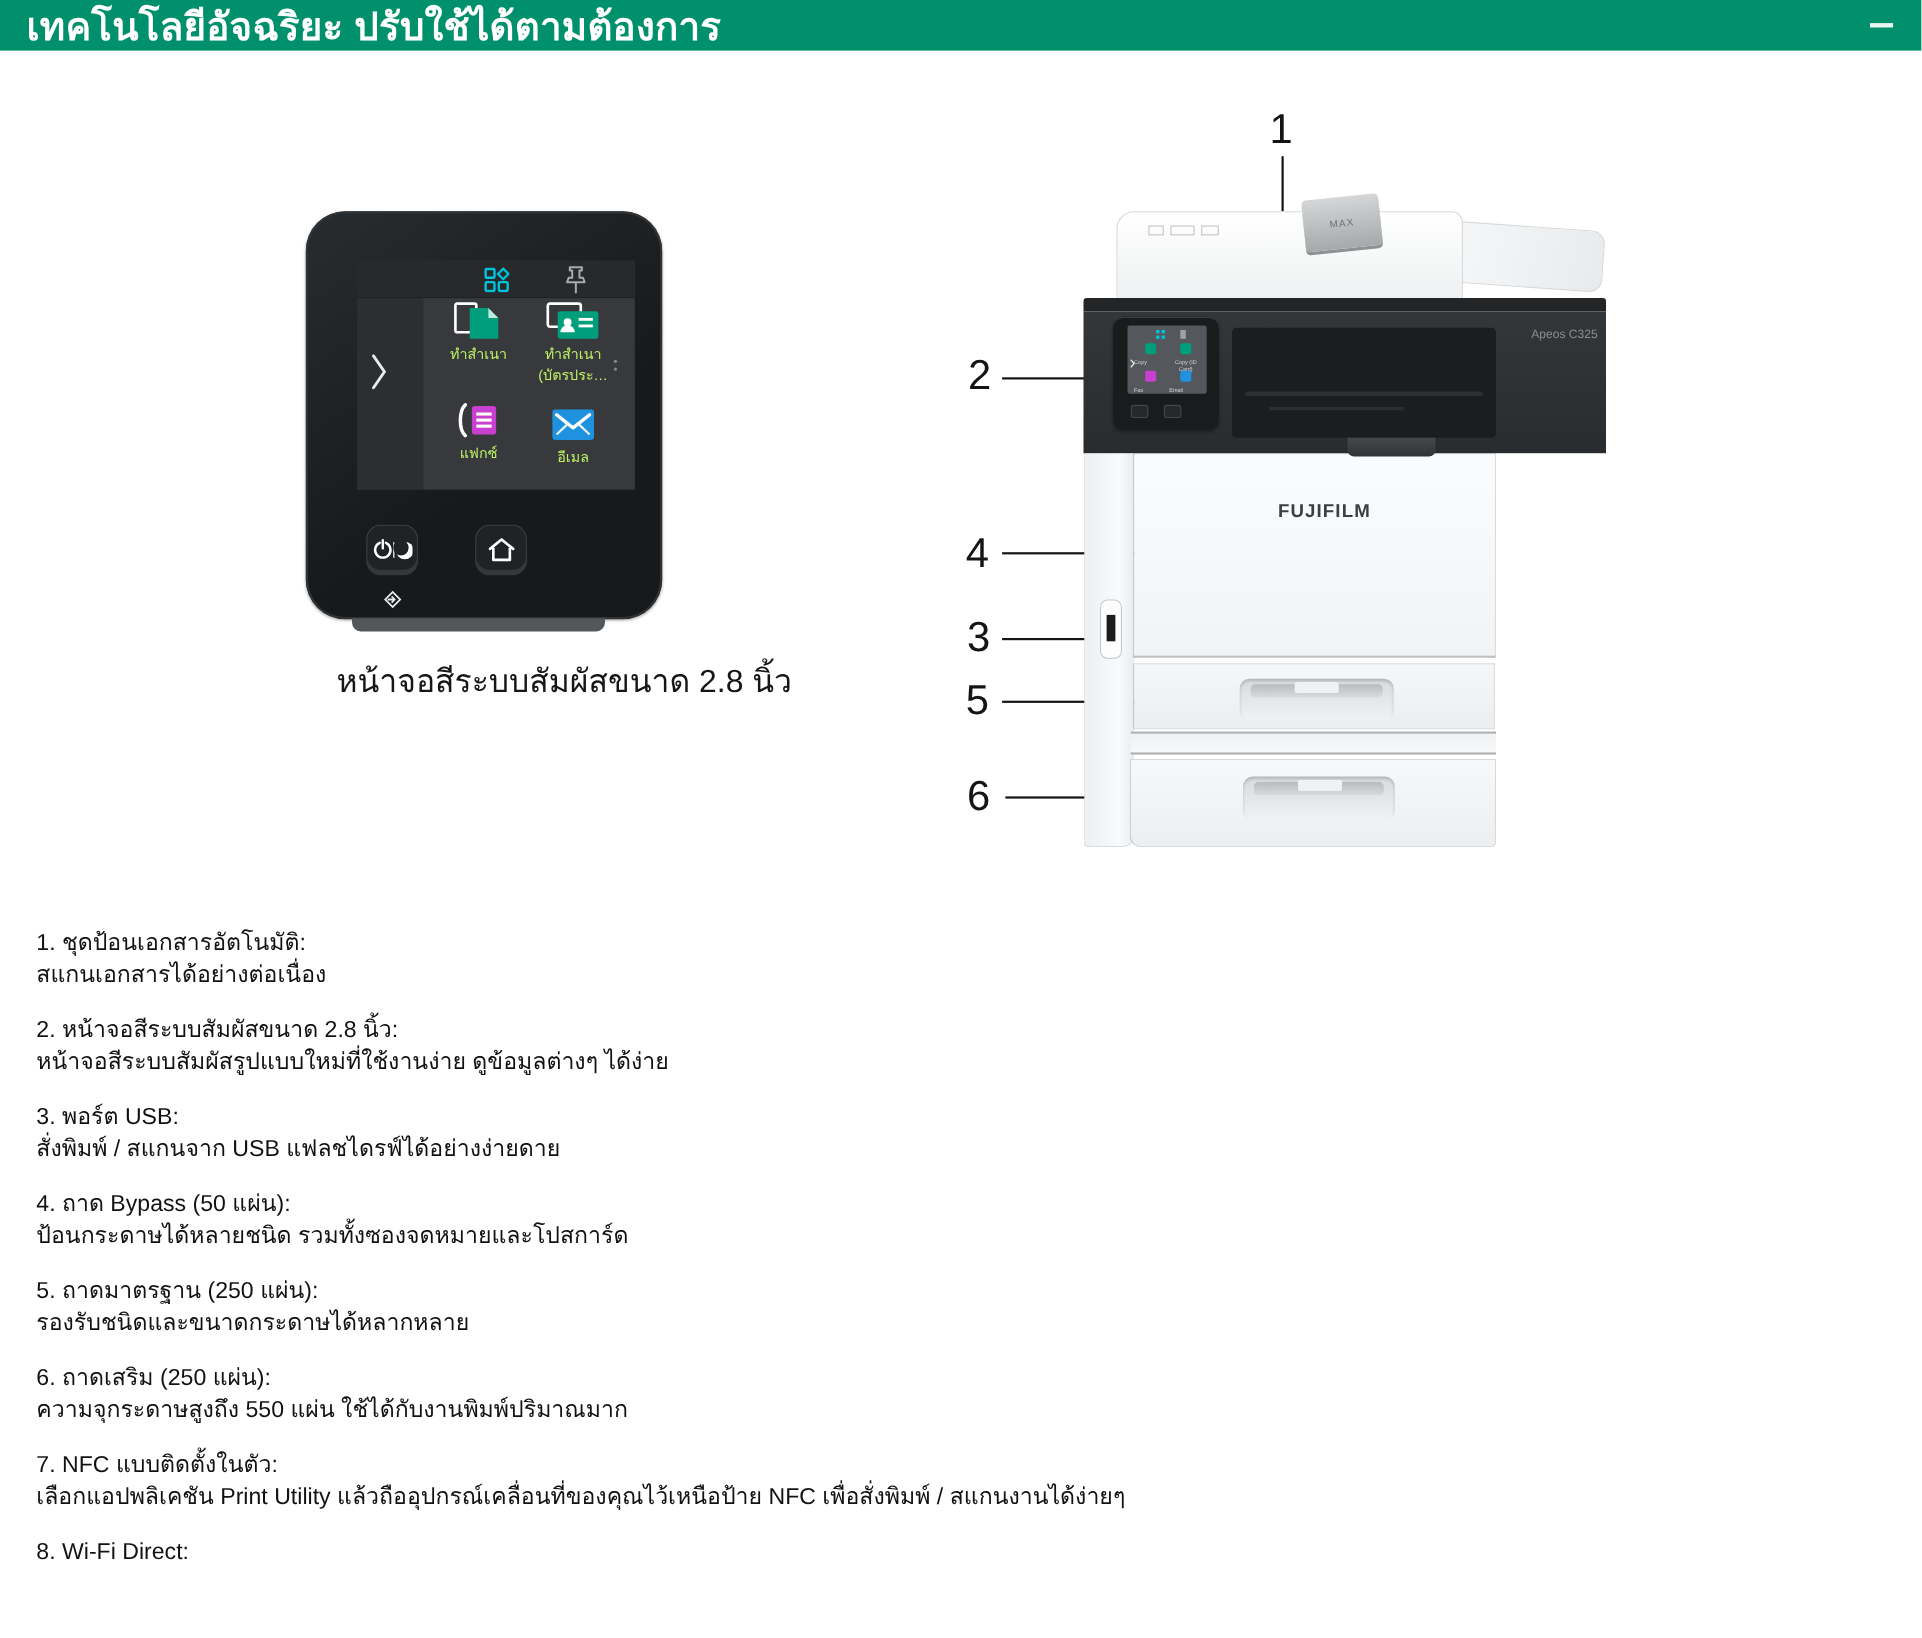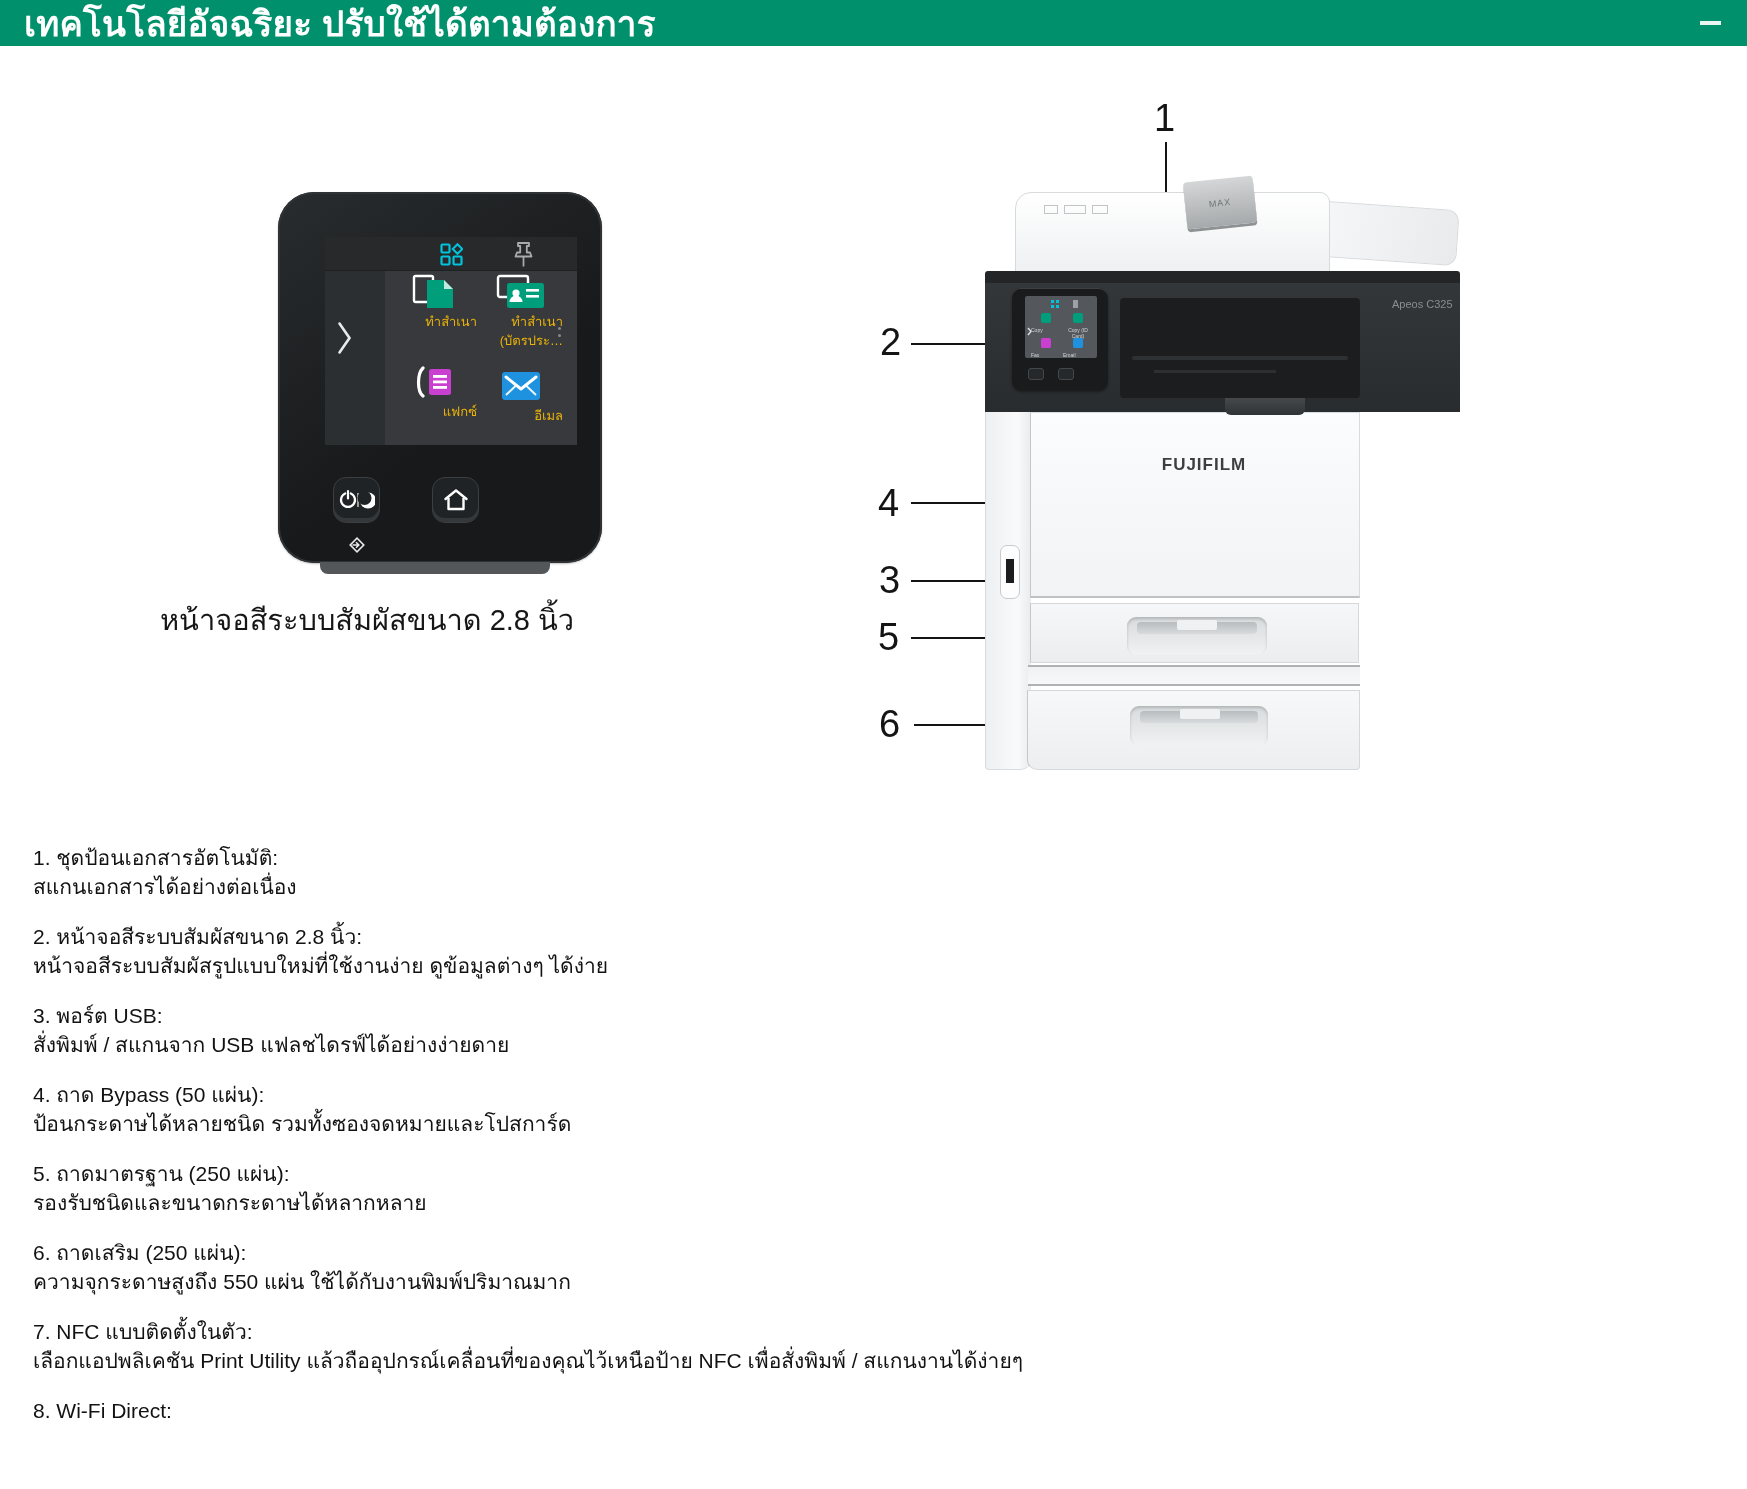--- a/index.html
+++ b/index.html
@@ -20,32 +20,32 @@
   .tpanel-base { position:absolute; left:320px; top:562px; width:230px; height:12px; background:#54575A; border-radius:0 0 8px 8px; }
   .tscreen { position:absolute; left:47px; top:45px; width:252px; height:208px; background:#34373A; }
   .tabbar { position:absolute; left:0; top:0; width:252px; height:34px; background:#27292B; border-bottom:1px solid #1E2022; }
   .tab-apps { position:absolute; left:115px; top:6px; }
   .tab-pin  { position:absolute; left:188px; top:4px; }
   .chev-col { position:absolute; left:0; top:34px; width:60px; height:174px; background:#2C2F32; }
   .chev-col svg { position:absolute; left:12px; top:50px; }
   .tgrid { position:absolute; left:60px; top:34px; width:192px; height:174px; background:#37393C; }
   .tile { position:absolute; width:84px; text-align:center; }
   .tile-icon { height:38px; display:flex; align-items:center; justify-content:center; }
-  .tile-label { font-size:13px; line-height:16px; color:#eab308; margin-top:3px;text-align:right; }
+  .tile-label { font-size:13px; line-height:16px; color:#bef264; margin-top:3px; }
   .tile1 { left:8px; top:2px; } .tile2 { left:94px; top:2px; }
   .tile3 { left:8px; top:92px; } .tile4 { left:94px; top:96px; }
   .scroll-dots { position:absolute; left:173px; top:56px; }
   .scroll-dots i { display:block; width:3px; height:3px; border-radius:50%; background:#85898C; margin-bottom:4px; }
   .pbtn { position:absolute; width:47px; height:46px; border-radius:13px; background:#202325;
           border:1px solid #3B3F42; box-shadow:inset 0 -4px 0 #34383B;
           display:flex; align-items:center; justify-content:center; }
   .pbtn-power { left:55px; top:285px; } .pbtn-home { left:154px; top:285px; }
   .nfc-mark { position:absolute; left:70px; top:344px; }
 
-  .panel-caption { position:absolute; left:160px; top:600px; width:560px; text-align:left;
+  .panel-caption { position:absolute; left:160px; top:600px; width:560px; text-align:right;
                    font-size:29px; color:#161616; line-height:40px; }
 
   
   .printer { position:absolute; left:880px; top:95px; width:620px; height:700px; }
   .printer div { position:absolute; }
   .adf { left:135px; top:97px; width:315px; height:83px; background:linear-gradient(#FFFFFF,#EEF0F1);
          border:1px solid #D7DADC; border-radius:16px 10px 4px 4px; z-index:3; }
   .adf-marks { left:28px; top:12px; white-space:nowrap; }
   .adf-marks span { display:inline-block; border:1px solid #C2C5C7; height:9px; margin-right:6px; vertical-align:top; }
   .m1 { width:14px; } .m2 { width:22px; border-color:#9FD8C9; } .m3 { width:16px; }

